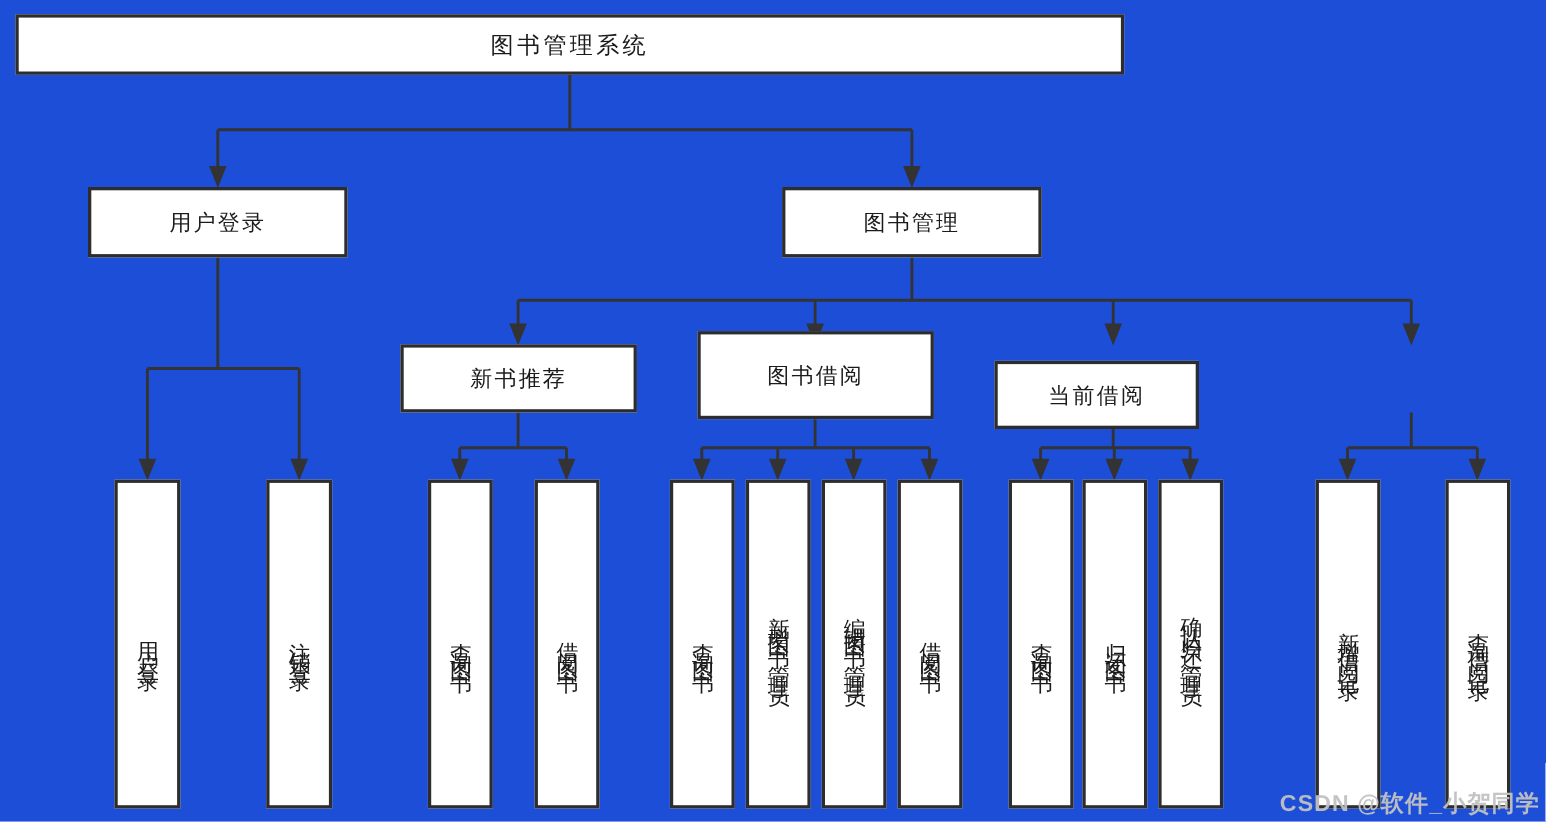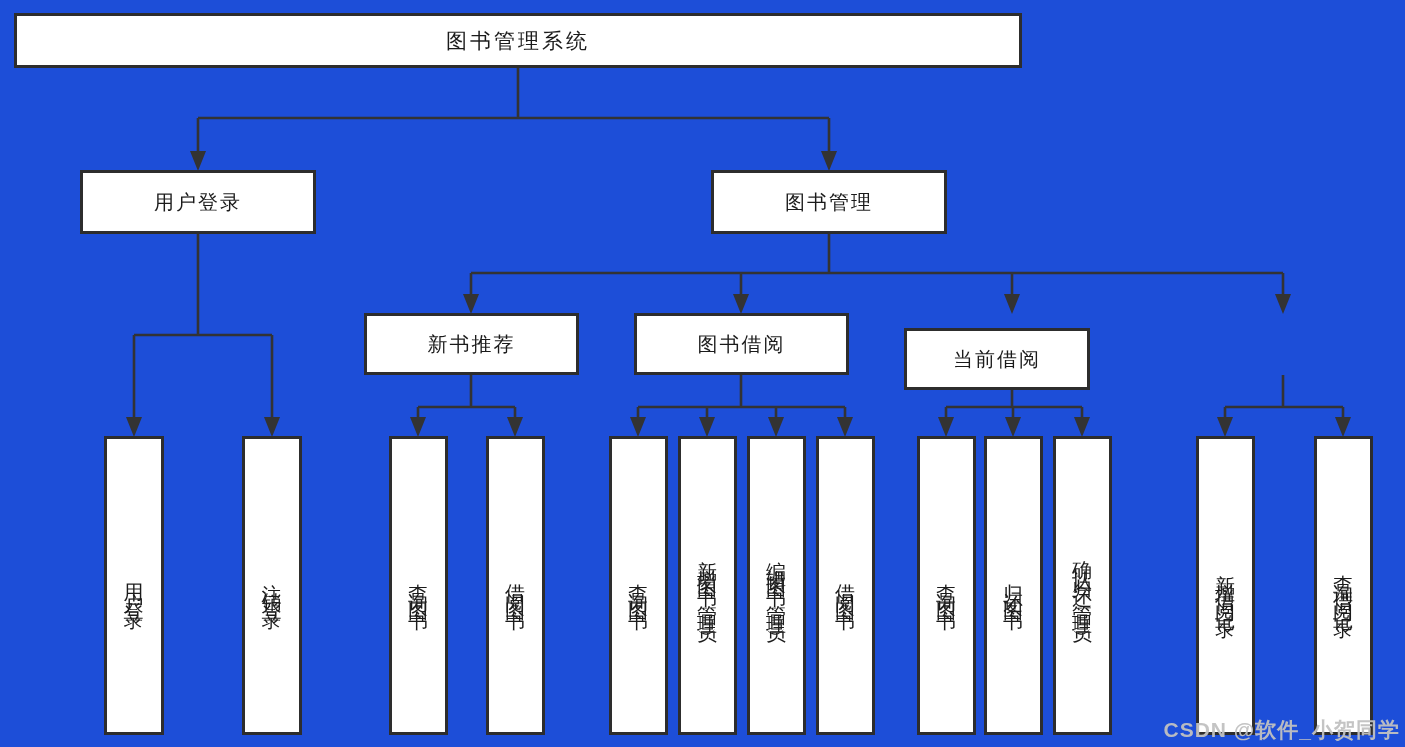--- a/index.html
+++ b/index.html
@@ -55,21 +55,21 @@
              M938 417h16l-8 20z M1005 417h16l-8 20z M1074 417h16l-8 20z
              M1217 417h16l-8 20z M1335 417h16l-8 20z" fill="#333333" stroke="none"></path>
   </svg>
 
   <div class="node root-box" style="left:14px;top:13px;width:1008px;height:55px">图书管理系统</div>
 
   <div class="node" style="left:80px;top:170px;width:236px;height:64px">用户登录</div>
   <div class="node" style="left:364px;top:313px;width:215px;height:62px">新书推荐</div>
 
   <div class="node" style="left:711px;top:170px;width:236px;height:64px">图书管理</div>
-  <div class="node" style="left:634px;top:313px;width:215px;height:62px">图书借阅</div>
+  <div class="node" style="left:634px;top:301px;width:215px;height:80px">图书借阅</div>
   <div class="node" style="left:904px;top:328px;width:186px;height:62px">当前借阅</div>
 
   <div class="leaf" style="left:104px;top:436px;width:60px;height:299px">用户登录</div>
   <div class="leaf" style="left:242px;top:436px;width:60px;height:299px">注销登录</div>
 
   <div class="leaf" style="left:389px;top:436px;width:59px;height:299px">查询图书</div>
   <div class="leaf" style="left:486px;top:436px;width:59px;height:299px">借阅图书</div>
 
   <div class="leaf" style="left:609px;top:436px;width:59px;height:299px">查询图书</div>
   <div class="leaf" style="left:678px;top:436px;width:59px;height:299px">新增图书（管理员）</div>

